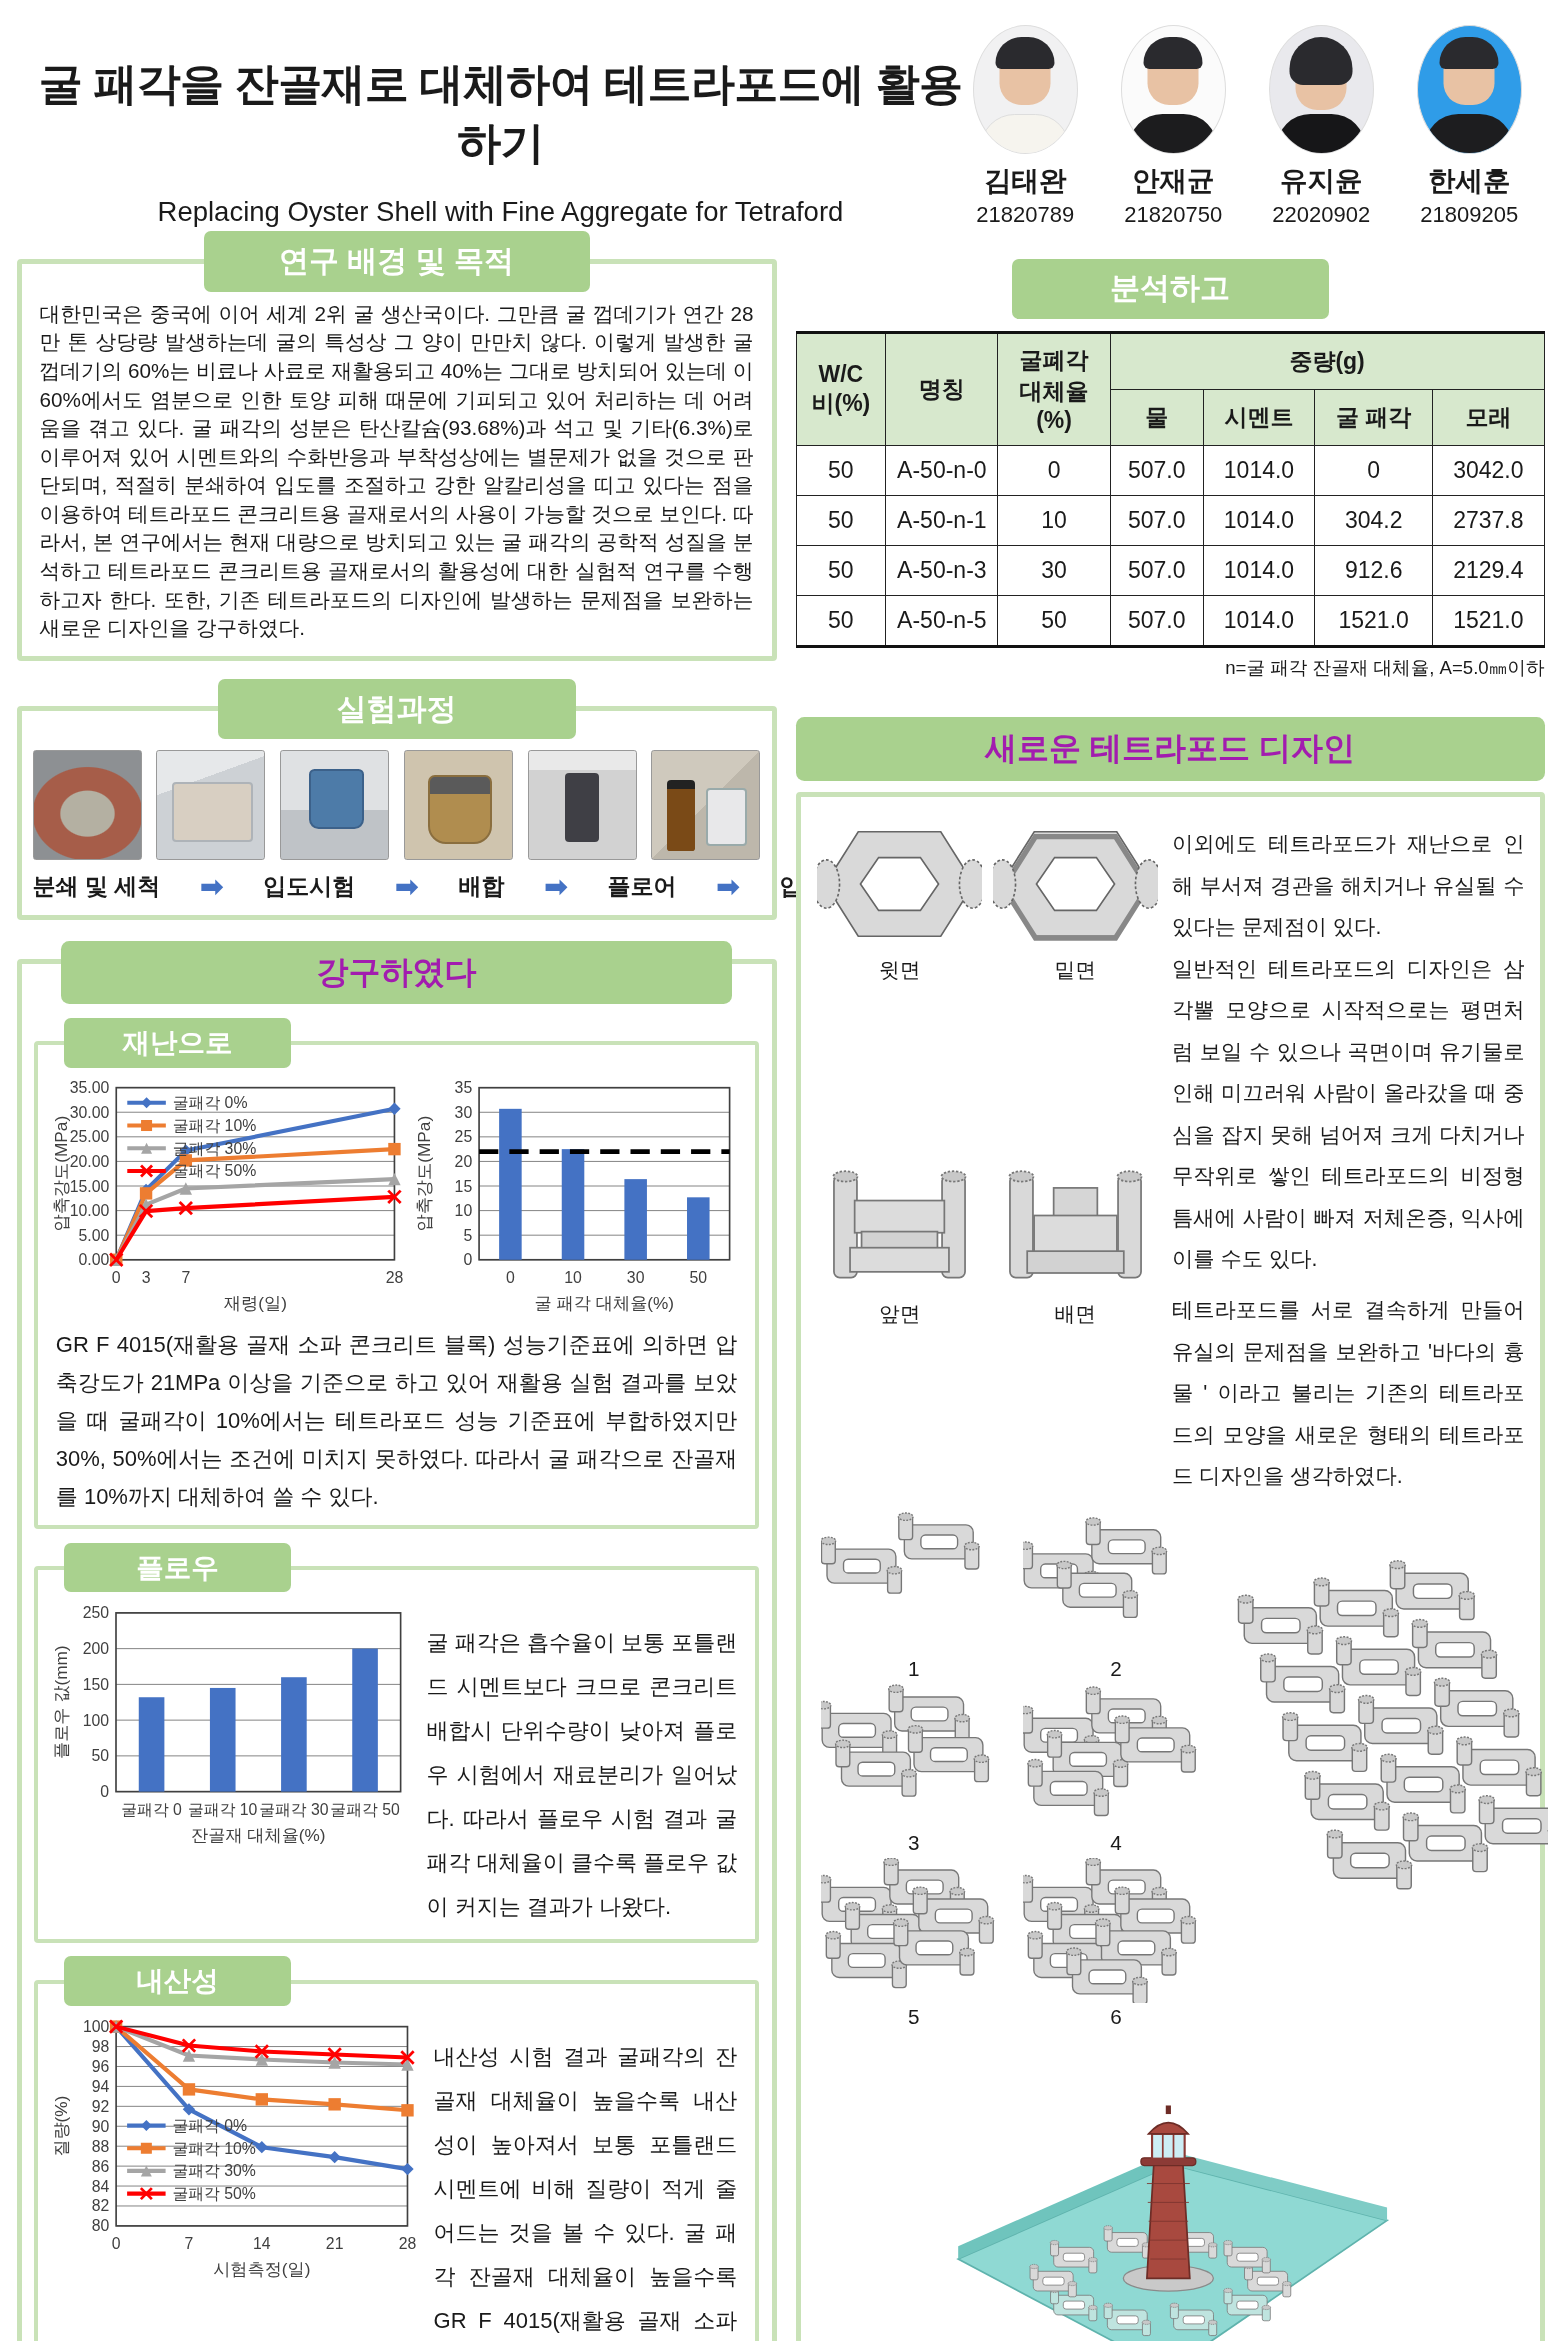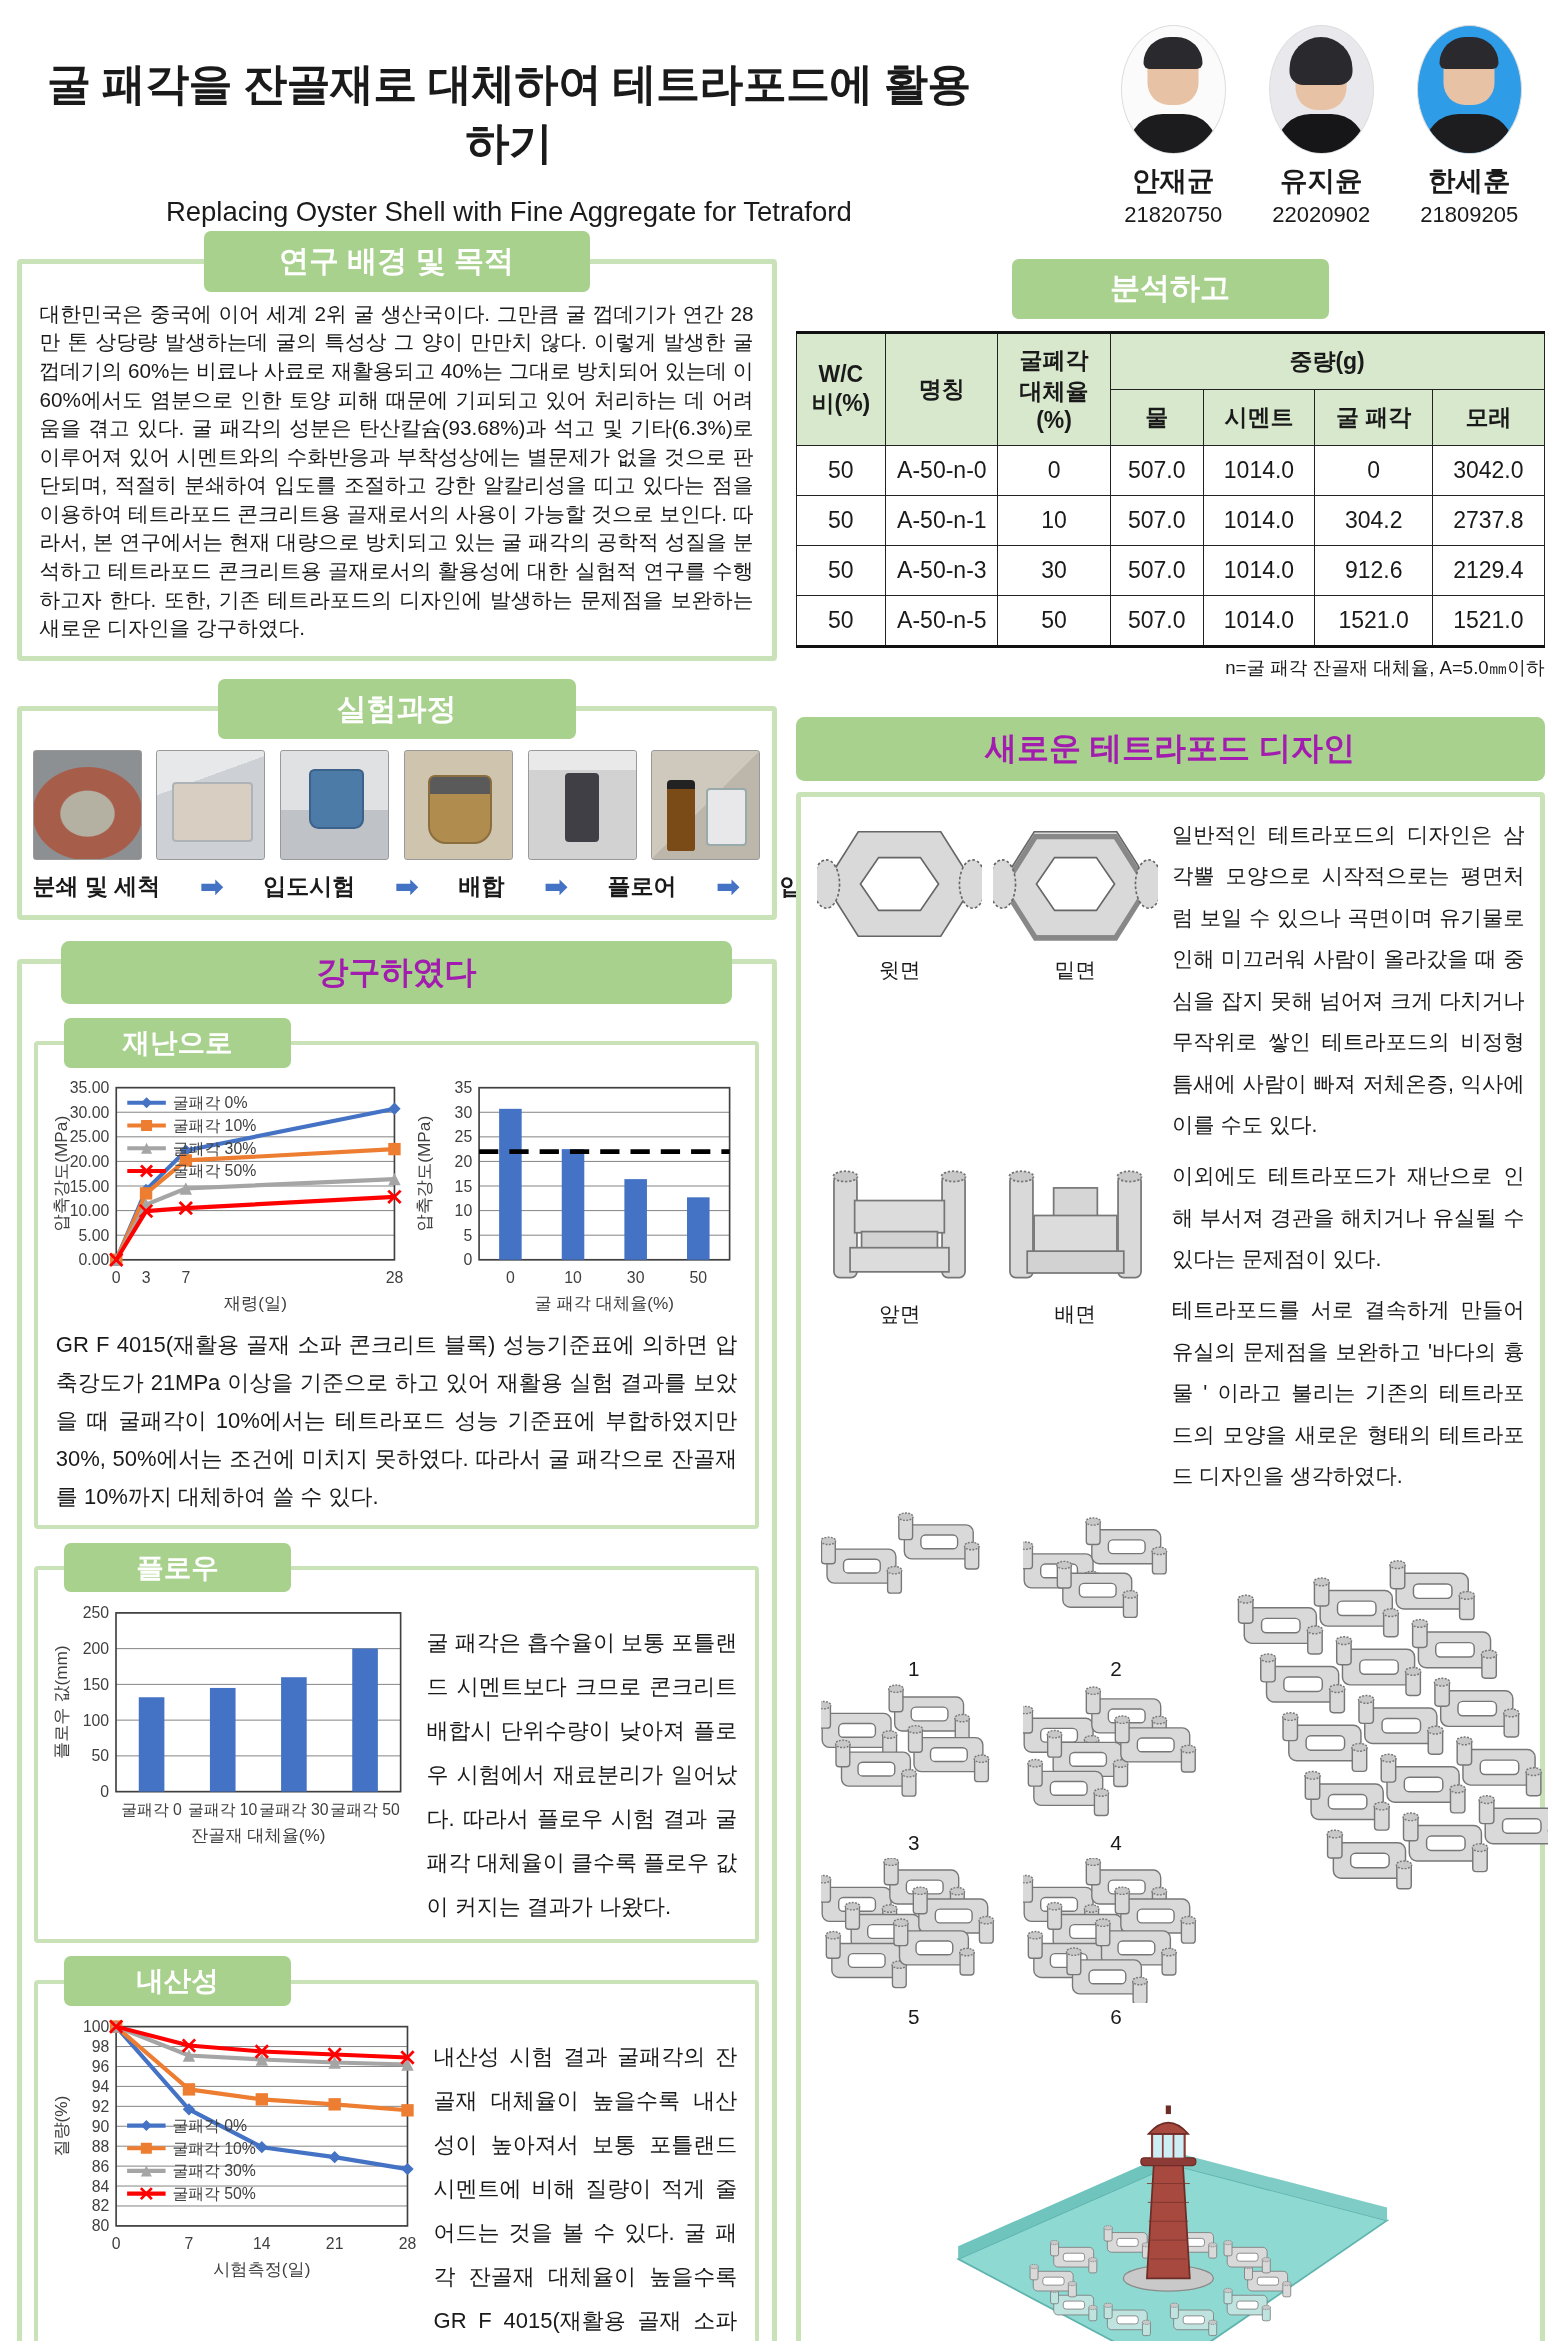--- a/index.html
+++ b/index.html
@@ -118,20 +118,29 @@
 <body>
 
 <div class="page">
 
   <div class="header">
     <div class="titleblock">
       <div class="main-title">굴 패각을 잔골재로 대체하여 테트라포드에 활용하기</div>
       <div class="sub-title">Replacing Oyster Shell with Fine Aggregate for Tetraford</div>
     </div>
     <div class="members" id="members">
+        <div class="member av0">
+          <div class="avatar">
+            <div class="av-head"></div>
+            <div class="av-hair"></div>
+            <div class="av-body"></div>
+          </div>
+          <div class="member-name">김태완</div>
+          <div class="member-id">21820789</div>
+        </div>
         <div class="member av1">
           <div class="avatar">
             <div class="av-head"></div>
             <div class="av-hair"></div>
             <div class="av-body"></div>
           </div>
           <div class="member-name">안재균</div>
           <div class="member-id">21820750</div>
         </div>
         <div class="member av2">
@@ -553,22 +562,22 @@
     <ellipse cx="36" cy="32" rx="21" ry="9" fill="#c8c8c8" stroke-dasharray="4 3"></ellipse>
     <rect x="204" y="30" width="40" height="178" rx="10" fill="#d9d9d9"></rect>
     <ellipse cx="224" cy="32" rx="21" ry="9" fill="#c8c8c8" stroke-dasharray="4 3"></ellipse>
     <rect x="92" y="52" width="76" height="52" fill="#d6d6d6"></rect>
                       <rect x="58" y="100" width="144" height="64" fill="#dcdcdc"></rect>
                       <rect x="46" y="162" width="168" height="38" fill="#d2d2d2"></rect>
   </g>
                   </svg><div class="view-label">배면</div></div>
               </div>
             <div>
+              <p class="design-text" style="margin-top:9.6px">이외에도 테트라포드가 재난으로 인해 부서져 경관을 해치거나 유실될 수 있다는 문제점이 있다.</p>
               <p class="design-text">일반적인 테트라포드의 디자인은 삼각뿔 모양으로 시작적으로는 평면처럼 보일 수 있으나 곡면이며 유기물로 인해 미끄러워 사람이 올라갔을 때 중심을 잡지 못해 넘어져 크게 다치거나 무작위로 쌓인 테트라포드의 비정형 틈새에 사람이 빠져 저체온증, 익사에 이를 수도 있다.</p>
-              <p class="design-text" style="margin-top:9.6px">이외에도 테트라포드가 재난으로 인해 부서져 경관을 해치거나 유실될 수 있다는 문제점이 있다.</p>
               <p class="design-text" style="margin-top:9.6px">테트라포드를 서로 결속하게 만들어 유실의 문제점을 보완하고 '바다의 흉물 ' 이라고 불리는 기존의 테트라포드의 모양을 새로운 형태의 테트라포드 디자인을 생각하였다.</p>
             </div>
           </div>
           <div class="design-rowB">
             <div class="steps-grid" id="steps-grid">
                 <div class="step-cell"><svg viewBox="0 0 380 300">
                     <g transform="translate(10,60) scale(0.95)" stroke="#777" stroke-width="3">
     <rect x="0" y="22" width="150" height="74" rx="16" fill="#d9d9d9"></rect>
     <rect x="36" y="44" width="80" height="30" rx="10" fill="#ffffff"></rect>
     <rect x="-12" y="0" width="30" height="54" rx="7" fill="#d9d9d9"></rect>

